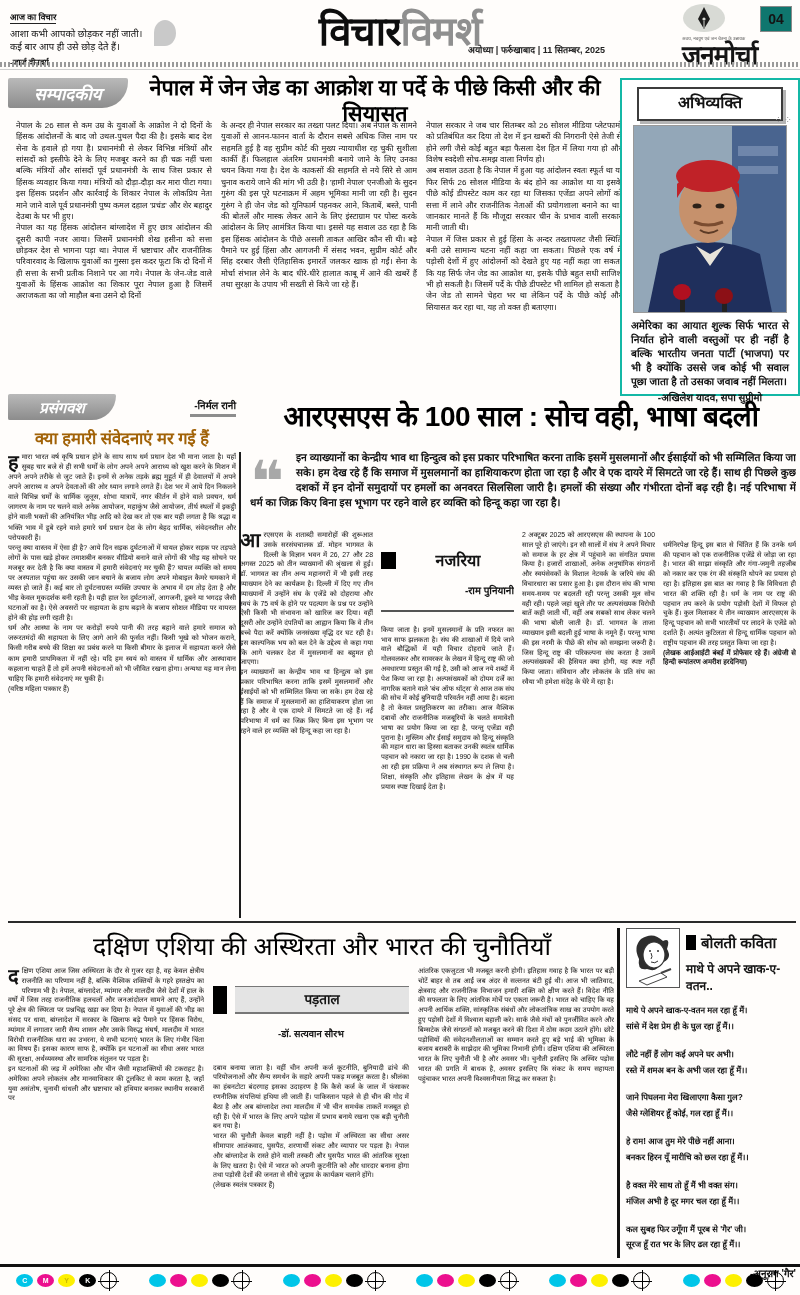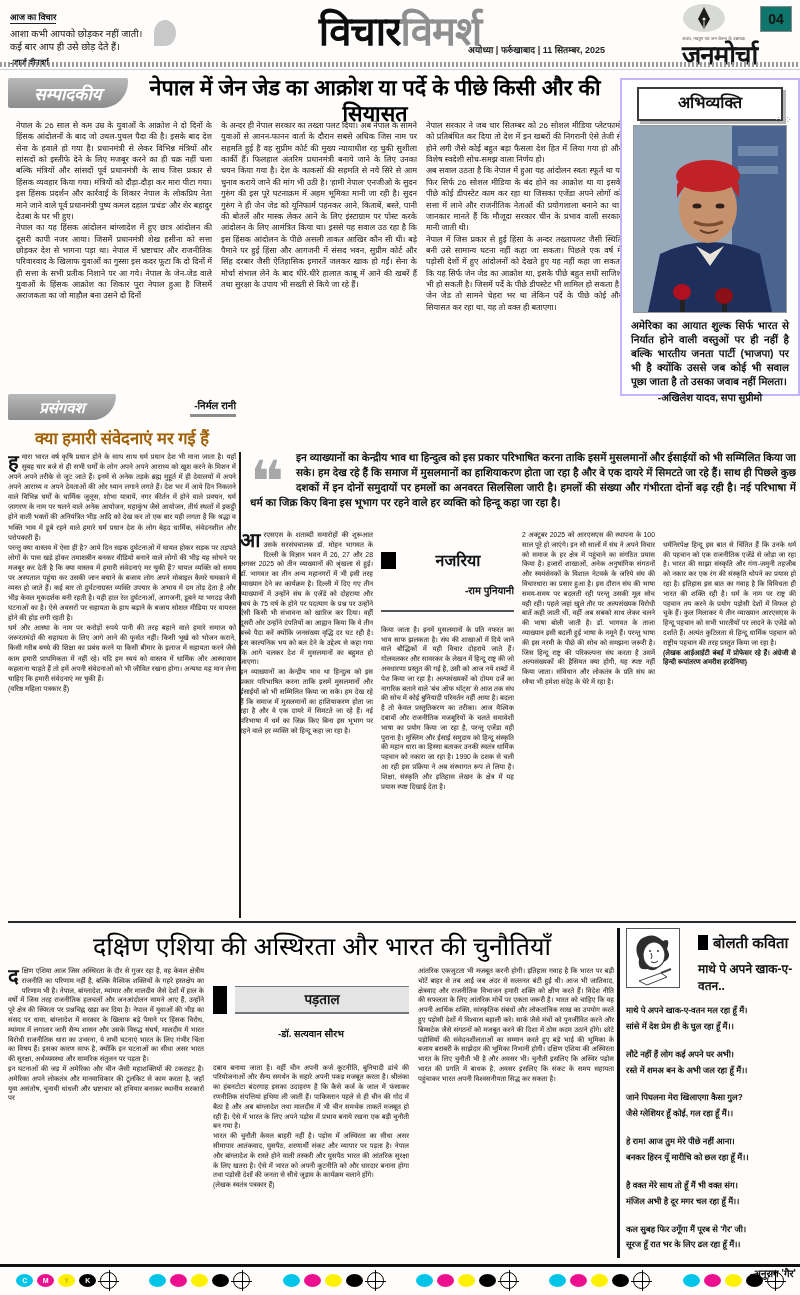--- a/index.html
+++ b/index.html
@@ -31,21 +31,21 @@
   .graytab{background:linear-gradient(180deg,#b9b9b9,#8c8c8c);color:#fff;font-weight:bold;font-style:italic;
            display:flex;align-items:center;justify-content:center;border-radius:2px 2px 26px 2px;}
 
   
   .ed-tab{left:8px;top:78px;width:120px;height:30px;font-size:17px;}
   .ed-head{left:132px;top:76px;width:486px;text-align:center;font-size:21.5px;font-weight:bold;line-height:1.2;color:#000;}
   .ed-body{left:16px;top:120px;width:606px;height:256px;display:flex;gap:9px;}
   .ncol{flex:1;font-size:8px;line-height:1.42;text-align:justify;overflow:hidden;white-space:pre-line;}
 
   
-  .abx{left:620px;top:78px;width:176px;height:314px;border:2px solid #c4b5fd;background:#fff;}
+  .abx{left:620px;top:78px;width:176px;height:314px;border:2px solid #14b8a6;background:#fff;}
   .abx .lblwrap{margin:7px auto 4px;width:142px;height:30px;border:2px solid #3c3c3c;box-shadow:3px 3px 0 #b5b5b5;
                 text-align:center;font-size:16px;font-weight:bold;line-height:28px;}
   .abx .dots{position:absolute;right:5px;top:34px;color:#9a9a9a;font-size:10px;letter-spacing:1px;}
   .abx .photo{margin:4px auto;width:152px;height:186px;display:block;border:1px solid #999;}
   .abx .aquote{padding:2px 9px 0;font-size:10.3px;font-weight:600;line-height:1.35;text-align:justify;}
   .abx .aattr{text-align:center;font-size:10px;font-weight:bold;margin-top:2px;}
 
   
   .pv-tab{left:8px;top:394px;width:108px;height:26px;font-size:15px;}
   .pv-by{left:140px;top:398px;width:96px;text-align:right;font-size:10px;font-weight:bold;}
@@ -79,21 +79,21 @@
   .padtal .prow{display:flex;align-items:stretch;gap:8px;}
   .padtal .psq{width:14px;background:#000;}
   .padtal .pbar{flex:1;background:#e4e4e4;border-top:1px solid #777;border-bottom:2px solid #777;
                 text-align:center;font-size:13.5px;font-weight:bold;padding:3px 0;}
   .padtal .pby{text-align:center;font-size:9.5px;font-weight:bold;margin-top:3px;}
   .dropcap{float:left;font-size:20px;font-weight:bold;line-height:0.95;padding:1px 3px 0 0;}
 
   
   .vline2{left:617px;top:928px;width:2.5px;height:330px;background:#111;}
   .poem{left:626px;top:928px;width:170px;height:332px;}
-  .poem .phead{display:flex;gap:18px;}
+  .poem .phead{display:flex;gap:6px;}
   .poem .picon{width:52px;height:58px;border:1px solid #555;background:#fff;flex:0 0 auto;}
   .poem .pright{flex:1;}
   .poem .prow1{display:flex;align-items:center;gap:5px;margin-top:4px;}
   .poem .psq2{width:10px;height:15px;background:#000;}
   .poem .plabel{font-size:15px;font-weight:bold;}
   .poem .ptitle{font-size:12px;font-weight:bold;margin-top:8px;}
   .plines{margin-top:10px;font-size:8.3px;font-weight:600;line-height:1.55;}
   .plines div{margin-bottom:3px;}
   .plines div:nth-child(even){margin-bottom:15px;}
   .pauthor{text-align:right;font-size:10px;font-weight:bold;}
@@ -184,20 +184,21 @@
     <span>-निर्मल रानी</span>
     <span class="mark"></span>
   </div>
   <div class="abs pv-head">क्या हमारी संवेदनाएं मर गई हैं</div>
   <div class="abs pv-body"><span class="dropcap">ह</span><span>मारा भारत वर्ष कृषि प्रधान होने के साथ साथ धर्म प्रधान देश भी माना जाता है। यहाँ सुबह चार बजे से ही सभी धर्मों के लोग अपने अपने आराध्य को खुश करने के मिशन में अपने अपने तरीके से जुट जाते हैं। इनमें से अनेक तड़के ब्रह्म मुहूर्त में ही देवालयों में अपने अपने आराध्य व अपने देवताओं की ओर ध्यान लगाने लगते हैं। देश भर में आये दिन निकलने वाले विभिन्न धर्मों के धार्मिक जुलूस, शोभा यात्रायें, नगर कीर्तन में होने वाले प्रवचन, धर्म जागरण के नाम पर चलने वाले अनेक आयोजन, महाकुंभ जैसे आयोजन, तीर्थ स्थलों में इकट्ठी होने वाली भक्तों की अनियंत्रित भीड़ आदि को देख कर तो एक बार यही लगता है कि श्रद्धा व भक्ति भाव में डूबे रहने वाले हमारे धर्म प्रधान देश के लोग बेहद धार्मिक, संवेदनशील और परोपकारी हैं।
 परन्तु क्या वास्तव में ऐसा ही है? आये दिन सड़क दुर्घटनाओं में घायल होकर सड़क पर तड़पते लोगों के पास खड़े होकर तमाशबीन बनकर वीडियो बनाने वाले लोगों की भीड़ यह सोचने पर मजबूर कर देती है कि क्या वास्तव में हमारी संवेदनाएं मर चुकी हैं? घायल व्यक्ति को समय पर अस्पताल पहुंचा कर उसकी जान बचाने के बजाय लोग अपने मोबाइल कैमरे चमकाने में व्यस्त हो जाते हैं। कई बार तो दुर्घटनाग्रस्त व्यक्ति उपचार के अभाव में दम तोड़ देता है और भीड़ केवल मूकदर्शक बनी रहती है। यही हाल रेल दुर्घटनाओं, आगजनी, डूबने या भगदड़ जैसी घटनाओं का है। ऐसे अवसरों पर सहायता के हाथ बढ़ाने के बजाय सोशल मीडिया पर वायरल होने की होड़ लगी रहती है।
 धर्म और आस्था के नाम पर करोड़ों रुपये पानी की तरह बहाने वाले हमारे समाज को जरूरतमंदों की सहायता के लिए आगे आने की फुर्सत नहीं। किसी भूखे को भोजन कराने, किसी गरीब बच्चे की शिक्षा का प्रबंध करने या किसी बीमार के इलाज में सहायता करने जैसे काम हमारी प्राथमिकता में नहीं रहे। यदि हम स्वयं को वास्तव में धार्मिक और आस्थावान कहलाना चाहते हैं तो हमें अपनी संवेदनाओं को भी जीवित रखना होगा। अन्यथा यह मान लेना चाहिए कि हमारी संवेदनाएं मर चुकी हैं।
 (वरिष्ठ महिला पत्रकार हैं)</span></div>
   <div class="abs vline1"></div>
 
+  <div class="abs rss-head">आरएसएस के 100 साल : सोच वही, भाषा बदली</div>
   <div class="abs rss-intro">
     <span class="qmark">❝</span>
     <span>इन व्याख्यानों का केन्द्रीय भाव था हिन्दुत्व को इस प्रकार परिभाषित करना ताकि इसमें मुसलमानों और ईसाईयों को भी सम्मिलित किया जा सके। हम देख रहे हैं कि समाज में मुसलमानों का हाशियाकरण होता जा रहा है और वे एक दायरे में सिमटते जा रहे हैं। साथ ही पिछले कुछ दशकों में इन दोनों समुदायों पर हमलों का अनवरत सिलसिला जारी है। हमलों की संख्या और गंभीरता दोनों बढ़ रही है। नई परिभाषा में धर्म का जिक्र किए बिना इस भूभाग पर रहने वाले हर व्यक्ति को हिन्दू कहा जा रहा है।</span>
   </div>
   <div class="abs rss-cols">
     <div class="ncol"><span class="dropcap">आ</span><span>रएसएस के शताब्दी समारोहों की शुरूआत उसके सरसंघचालक डॉ. मोहन भागवत के दिल्ली के विज्ञान भवन में 26, 27 और 28 अगस्त 2025 को तीन व्याख्यानों की श्रृंखला से हुई। डॉ. भागवत का तीन अन्य महानगरों में भी इसी तरह व्याख्यान देने का कार्यक्रम है। दिल्ली में दिए गए तीन व्याख्यानों में उन्होंने संघ के एजेंडे को दोहराया और स्वयं के 75 वर्ष के होने पर पदत्याग के प्रश्न पर उन्होंने ऐसी किसी भी संभावना को खारिज कर दिया। वहीं दूसरी ओर उन्होंने दंपतियों का आह्वान किया कि वे तीन बच्चे पैदा करें क्योंकि जनसंख्या वृद्धि दर घट रही है। इस काल्पनिक भय को बल देने के उद्देश्य से कहा गया कि आगे चलकर देश में मुसलमानों का बहुमत हो जाएगा।
 इन व्याख्यानों का केन्द्रीय भाव था हिन्दुत्व को इस प्रकार परिभाषित करना ताकि इसमें मुसलमानों और ईसाईयों को भी सम्मिलित किया जा सके। हम देख रहे हैं कि समाज में मुसलमानों का हाशियाकरण होता जा रहा है और वे एक दायरे में सिमटते जा रहे हैं। नई परिभाषा में धर्म का जिक्र किए बिना इस भूभाग पर रहने वाले हर व्यक्ति को हिन्दू कहा जा रहा है।</span></div>
     <div class="ncol">
       <div class="naz">
         <div class="nrow">

